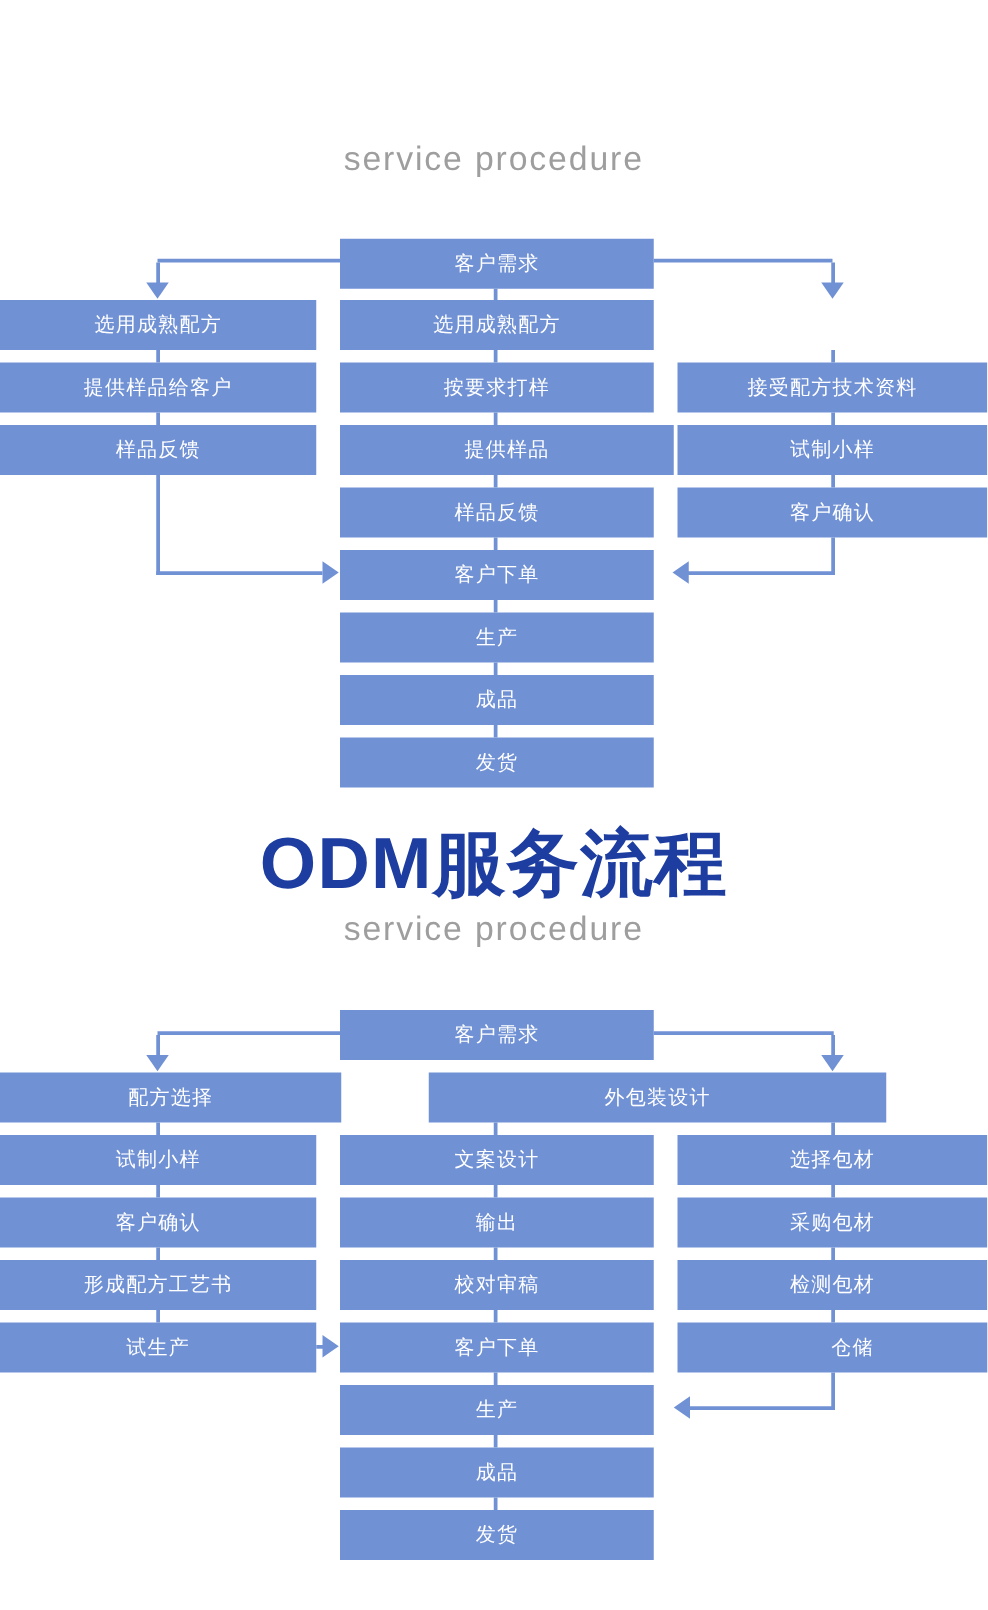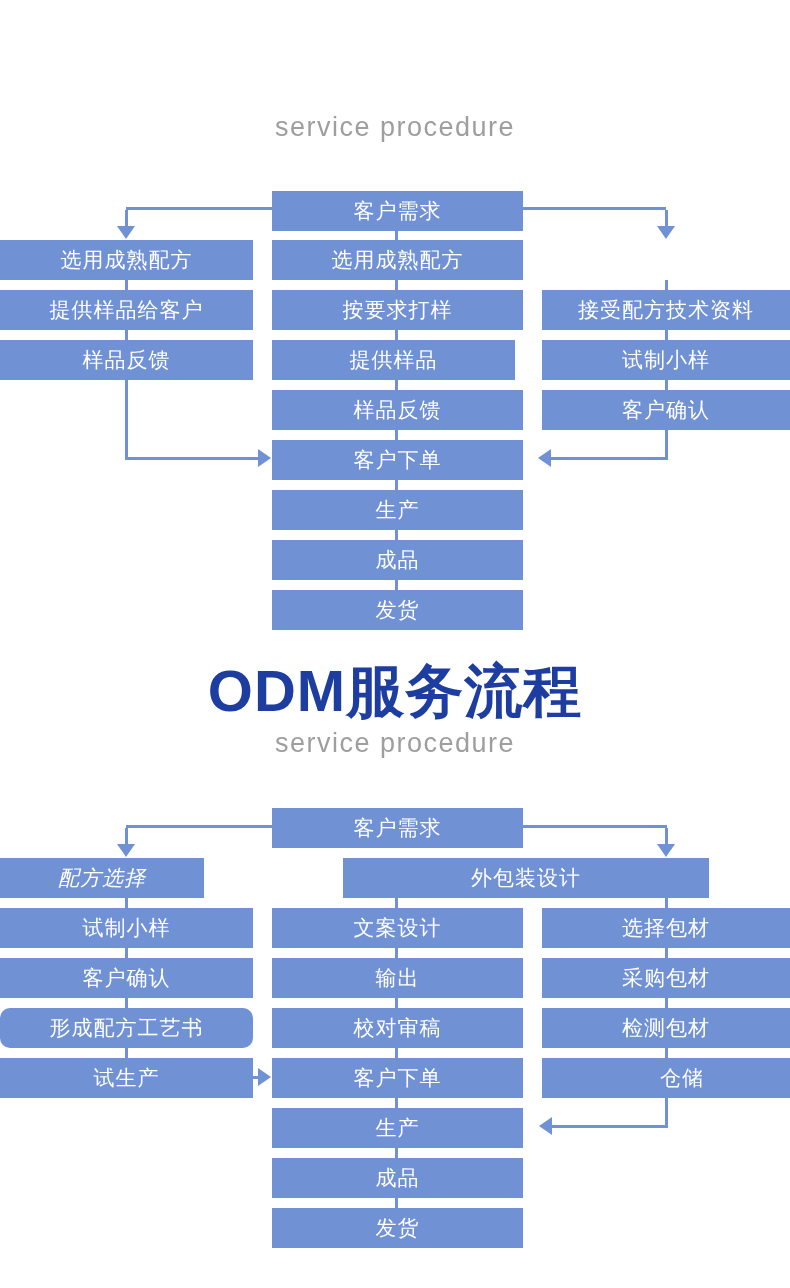--- a/index.html
+++ b/index.html
@@ -22,21 +22,21 @@
     text-align:center;
     font-size:27px;line-height:30px;
     color:var(--subtitle,#9e9e9e);
     letter-spacing:1.5px;
   }
   .node{
     position:absolute;
     background:var(--box,#7191d5);
     color:var(--boxtext,#fff);
     display:flex;align-items:center;justify-content:center;
-    font-size:21px;letter-spacing:1px;
+    font-size:16px;letter-spacing:1px;
     box-sizing:border-box;
   }
   .cline{
     position:absolute;
     background:var(--line,#7191d5);
   }
   .arrow{position:absolute;width:0;height:0;border-style:solid;border-color:transparent;}
   .arrow-down{border-width:13px 9px 0 9px;border-top-color:var(--line,#7191d5);}
   .arrow-right{border-width:9px 0 9px 13px;border-left-color:var(--line,#7191d5);}
   .arrow-left{border-width:9px 13px 9px 0;border-right-color:var(--line,#7191d5);}
@@ -47,21 +47,21 @@
 <div id="canvas">
   <div class="sec-sub" style="top: 112px;">service procedure</div>
   <div class="sec-title" style="top: 660px;">ODM服务流程</div>
   <div class="sec-sub" style="top: 728px;">service procedure</div>
 <div class="node" style="left: 272px; top: 191px; width: 251px; height: 40px;">客户需求</div>
     <div class="node" style="left: 0px; top: 240px; width: 253px; height: 40px;">选用成熟配方</div>
     <div class="node" style="left: 0px; top: 290px; width: 253px; height: 40px;">提供样品给客户</div>
     <div class="node" style="left: 0px; top: 340px; width: 253px; height: 40px;">样品反馈</div>
     <div class="node" style="left: 272px; top: 240px; width: 251px; height: 40px;">选用成熟配方</div>
     <div class="node" style="left: 272px; top: 290px; width: 251px; height: 40px;">按要求打样</div>
-    <div class="node" style="left: 272px; top: 340px; width: 243px; height: 40px;">提供样品</div>
+    <div class="node" style="left: 272px; top: 340px; width: 267px; height: 40px;">提供样品</div>
     <div class="node" style="left: 272px; top: 390px; width: 251px; height: 40px;">样品反馈</div>
     <div class="node" style="left: 272px; top: 440px; width: 251px; height: 40px;">客户下单</div>
     <div class="node" style="left: 272px; top: 490px; width: 251px; height: 40px;">生产</div>
     <div class="node" style="left: 272px; top: 540px; width: 251px; height: 40px;">成品</div>
     <div class="node" style="left: 272px; top: 590px; width: 251px; height: 40px;">发货</div>
     <div class="node" style="left: 542px; top: 290px; width: 248px; height: 40px;">接受配方技术资料</div>
     <div class="node" style="left: 542px; top: 340px; width: 248px; height: 40px;">试制小样</div>
     <div class="node" style="left: 542px; top: 390px; width: 248px; height: 40px;">客户确认</div>
     <div class="cline" style="left: 126px; top: 207px; width: 146px; height: 3px;"></div>
     <div class="cline" style="left: 125px; top: 210px; width: 3px; height: 18px;"></div>
@@ -83,24 +83,24 @@
     <div class="cline" style="left: 665px; top: 330px; width: 3px; height: 10px;"></div>
     <div class="cline" style="left: 665px; top: 380px; width: 3px; height: 10px;"></div>
     <div class="cline" style="left: 665px; top: 430px; width: 3px; height: 30px;"></div>
     <div class="cline" style="left: 550px; top: 457px; width: 118px; height: 3px;"></div>
     <div class="arrow arrow-down" style="left: 117px; top: 226px;"></div>
     <div class="arrow arrow-down" style="left: 657px; top: 226px;"></div>
     <div class="arrow arrow-right" style="left: 258px; top: 449px;"></div>
     <div class="arrow arrow-left" style="left: 538px; top: 449px;"></div>
     <div class="node" style="left: 272px; top: 808px; width: 251px; height: 40px;">客户需求</div>
     <div class="node" style="left: 343px; top: 858px; width: 366px; height: 40px;">外包装设计</div>
-    <div class="node" style="left: 0px; top: 858px; width: 204px; height: 40px; font-style: italic;">配方选择</div>
+    <div class="node" style="left: 0px; top: 858px; width: 273px; height: 40px;">配方选择</div>
     <div class="node" style="left: 0px; top: 908px; width: 253px; height: 40px;">试制小样</div>
     <div class="node" style="left: 0px; top: 958px; width: 253px; height: 40px;">客户确认</div>
-    <div class="node" style="left: 0px; top: 1008px; width: 253px; height: 40px; border-radius: 10px;">形成配方工艺书</div>
+    <div class="node" style="left: 0px; top: 1008px; width: 253px; height: 40px;">形成配方工艺书</div>
     <div class="node" style="left: 0px; top: 1058px; width: 253px; height: 40px;">试生产</div>
     <div class="node" style="left: 272px; top: 908px; width: 251px; height: 40px;">文案设计</div>
     <div class="node" style="left: 272px; top: 958px; width: 251px; height: 40px;">输出</div>
     <div class="node" style="left: 272px; top: 1008px; width: 251px; height: 40px;">校对审稿</div>
     <div class="node" style="left: 272px; top: 1058px; width: 251px; height: 40px;">客户下单</div>
     <div class="node" style="left: 272px; top: 1108px; width: 251px; height: 40px;">生产</div>
     <div class="node" style="left: 272px; top: 1158px; width: 251px; height: 40px;">成品</div>
     <div class="node" style="left: 272px; top: 1208px; width: 251px; height: 40px;">发货</div>
     <div class="node" style="left: 542px; top: 908px; width: 248px; height: 40px;">选择包材</div>
     <div class="node" style="left: 542px; top: 958px; width: 248px; height: 40px;">采购包材</div>

